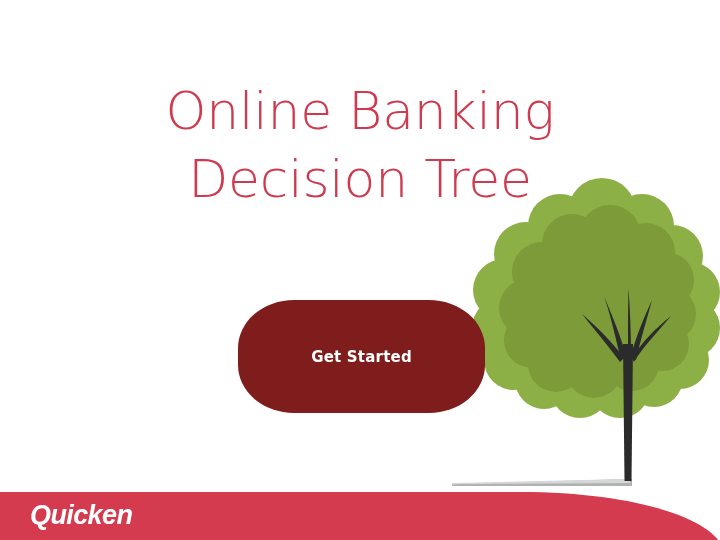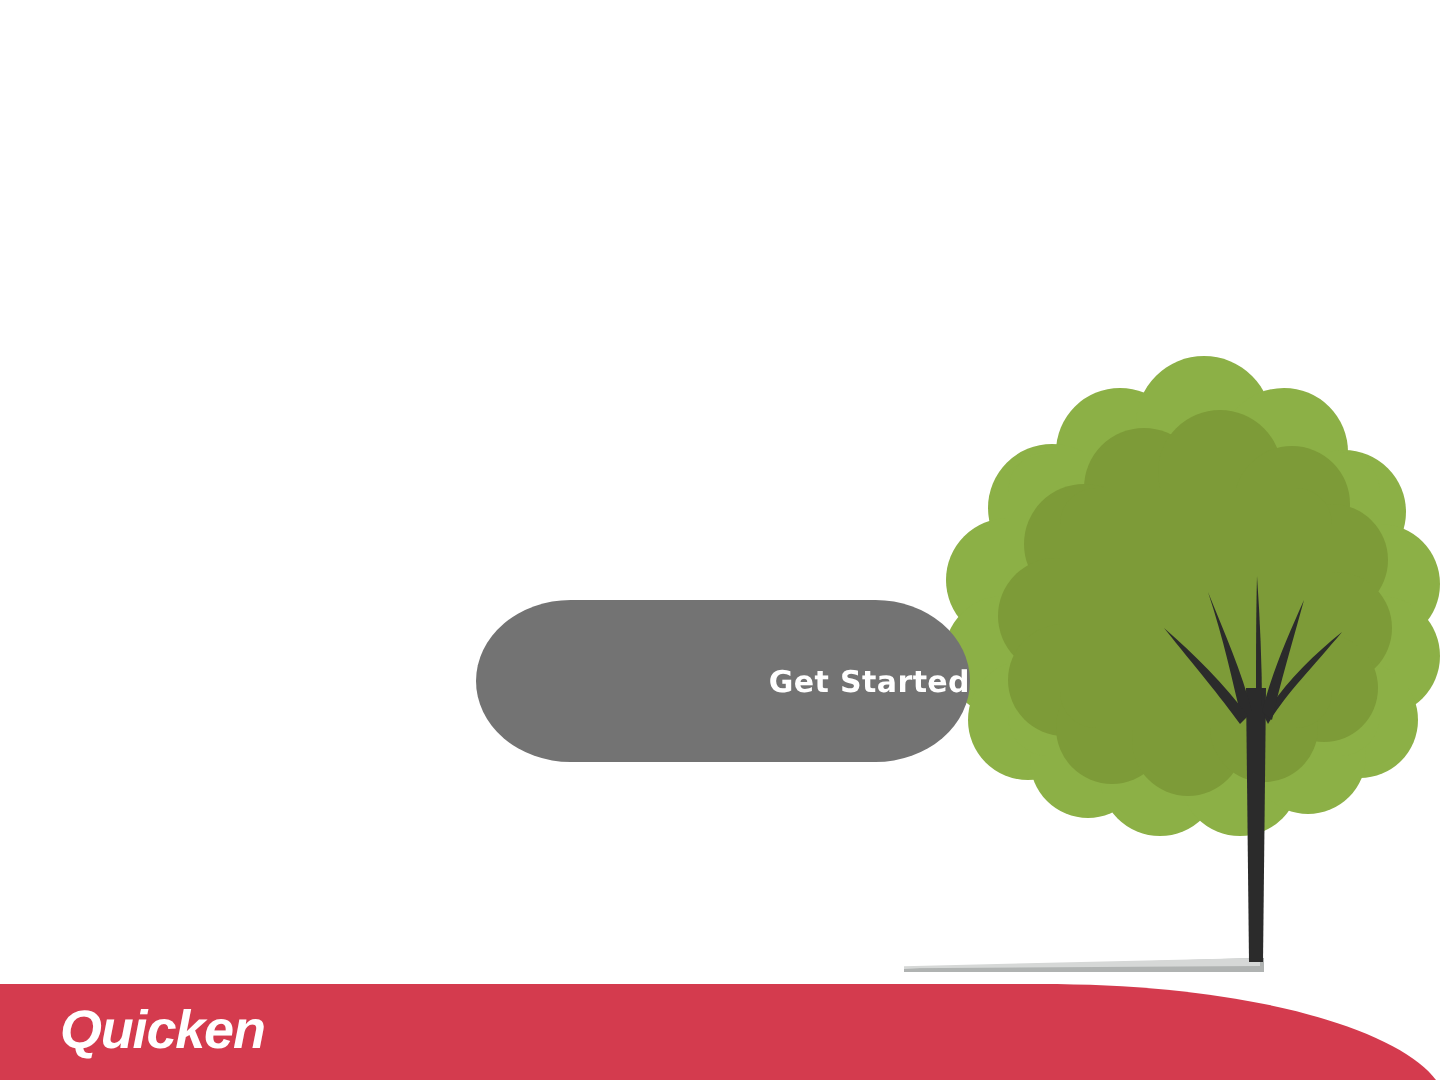--- a/index.html
+++ b/index.html
@@ -36,29 +36,29 @@
     color: #ce3a4e;
     white-space: nowrap;
   }
 
   
   #get-started-button {
     position: absolute;
     left: 238px;
     top: 300px;
     width: 247px;
-    height: 81px;
-    background: #737373;
+    height: 113px;
+    background: #7f1d1d;
     border: none;
     border-radius: 56px / 48px;
     cursor: pointer;
     padding: 0;
     display: flex;
     align-items: center;
-    justify-content: flex-end;
+    justify-content: center;
   }
   #get-started-label {
     color: #ffffff;
     font-family: "DejaVu Sans", "Liberation Sans", sans-serif;
     font-size: 15px;
     font-weight: bold;
     letter-spacing: 0.2px;
     pointer-events: none;
   }
 
@@ -91,20 +91,24 @@
     font-weight: bold;
     font-style: italic;
     letter-spacing: -0.6px;
   }
 </style>
 </head>
 <body>
 
 <div id="slide">
 
+  <div id="title-block">
+    <span class="title-line">Online Banking</span>
+    <span class="title-line">Decision Tree</span>
+  </div>
 
   <svg id="tree-graphic" viewBox="0 0 268 326" width="268" height="326" xmlns="http://www.w3.org/2000/svg">
 
     <polygon points="175.5,311 180,311 180,318 -60,318" fill="#b0b3b2"></polygon>
     <polygon points="175.5,311 178,311 178,315 -60,316.5" fill="#d6d8d7"></polygon>
 
     <g fill="#8cb046">
       <circle cx="108" cy="58" r="32"></circle>
       <circle cx="150" cy="44" r="34"></circle>
       <circle cx="190" cy="58" r="32"></circle>

